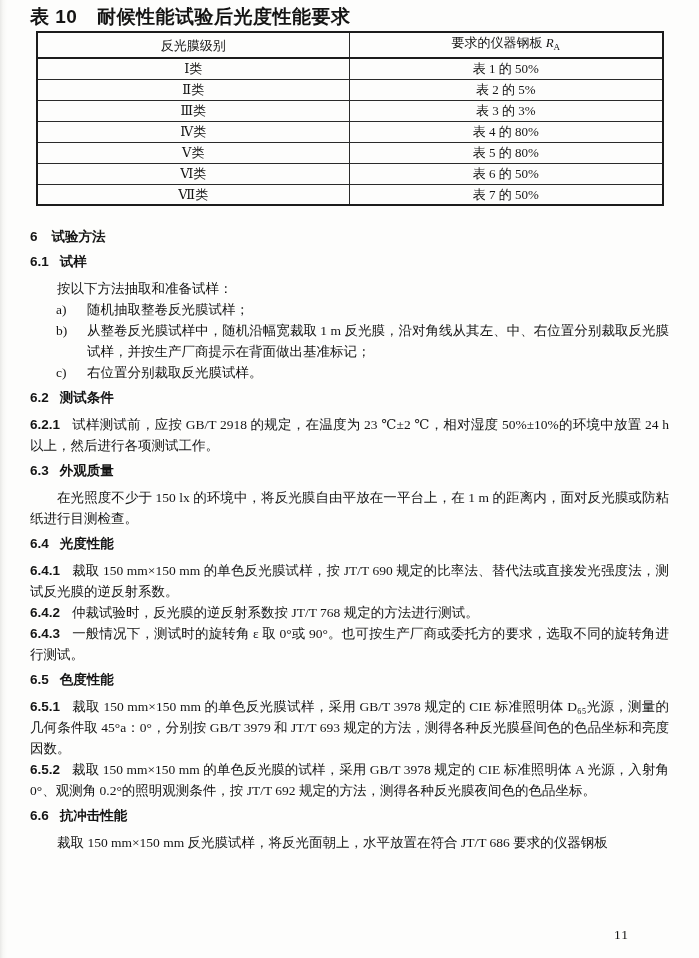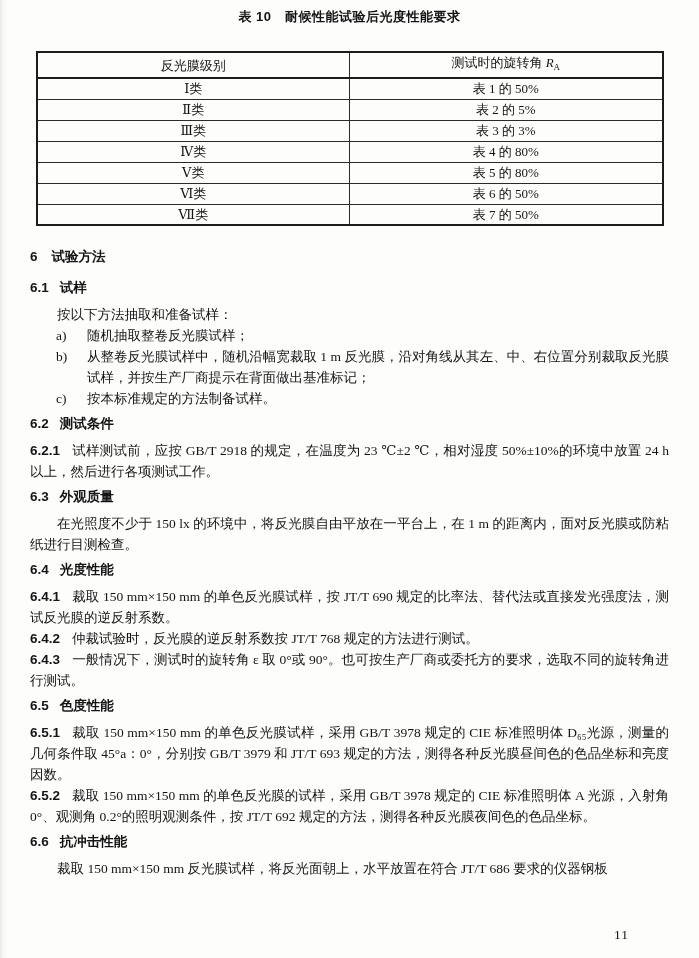--- a/index.html
+++ b/index.html
@@ -15,26 +15,26 @@
   }
   .page {
     position: relative;
     width: 699px;
     height: 958px;
     padding: 6px 30px 0 30px;
     background: linear-gradient(to right, #e9e9e7 0px, #f7f7f5 3px, #fdfdfc 7px);
   }
   
   .tbl-title {
-    text-align: center;
+    text-align: left;
     font-family: "Liberation Sans", "DejaVu Sans", sans-serif;
     font-weight: bold;
-    font-size: 13px;
+    font-size: 19px;
     line-height: 21px;
-    margin-bottom: 24px;
+    margin-bottom: 4px;
     letter-spacing: 0.5px;
   }
   table.spec {
     width: 628px;
     margin: 0 auto;
     border-collapse: collapse;
     table-layout: fixed;
   }
   table.spec td, table.spec th {
     border: 1px solid #2a2a2a;
@@ -49,21 +49,21 @@
   table.spec tr.hdr th { border-bottom: 2px solid #1c1c1c; }
   .rsym { font-style: italic; font-family: "Liberation Serif", serif; }
   .rsub { font-size: 9px; vertical-align: -3px; }
   
   .h1, .h2 {
     font-family: "Liberation Sans", "DejaVu Sans", sans-serif;
     font-weight: bold;
     font-size: 13.5px;
     line-height: 21px;
   }
-  .h1 { margin-top: 20px; margin-bottom: 10px; }
+  .h1 { margin-top: 20px; margin-bottom: 4px; }
   .h2 { margin-top: 4px; margin-bottom: 6px; }
   .h-num { display: inline-block; margin-right: 14px; }
   
   .para { text-align: justify; }
   .para.indent { text-indent: 2em; }
   .clause { text-align: justify; }
   .c-num {
     font-family: Liberation Sans, sans-serif;
     font-weight: bold;
     margin-right: 12px;
@@ -92,21 +92,21 @@
 <body>
 
 <div class="page">
 
   <div class="tbl-title">表 10　耐候性能试验后光度性能要求</div>
 
   <table class="spec">
     <tbody>
       <tr class="hdr">
         <th style="width:50%">反光膜级别</th>
-        <th><span>测试时的旋转角 </span><span class="rsym">R</span><span class="rsub">A</span></th>
+        <th><span>要求的仪器钢板 </span><span class="rsym">R</span><span class="rsub">A</span></th>
       </tr>
       <tr>
         <td>Ⅰ类</td>
         <td>表 1 的 50%</td>
       </tr>
       <tr>
         <td>Ⅱ类</td>
         <td>表 2 的 5%</td>
       </tr>
       <tr>
@@ -134,21 +134,21 @@
 
   <div class="h1"><span class="h-num">6</span><span>试验方法</span></div>
 
   <div class="h2"><span class="h-num" style="margin-right:11px">6.1</span><span>试样</span></div>
 
   <p class="para indent">按以下方法抽取和准备试样：</p>
 
   <ul class="abc">
     <li><span class="marker">a)</span><span>随机抽取整卷反光膜试样；</span></li>
     <li><span class="marker">b)</span><span>从整卷反光膜试样中，随机沿幅宽裁取 1 m 反光膜，沿对角线从其左、中、右位置分别裁取反光膜试样，并按生产厂商提示在背面做出基准标记；</span></li>
-    <li><span class="marker">c)</span><span>按本标准规定的方法制备试样。</span></li>
+    <li><span class="marker">c)</span><span>右位置分别裁取反光膜试样。</span></li>
   </ul>
 
   <div class="h2"><span class="h-num" style="margin-right:11px">6.2</span><span>测试条件</span></div>
 
   <p class="clause"><span class="c-num">6.2.1</span><span>试样测试前，应按 GB/T 2918 的规定，在温度为 23 ℃±2 ℃，相对湿度 50%±10%的环境中放置 24 h 以上，然后进行各项测试工作。</span></p>
 
   <div class="h2"><span class="h-num" style="margin-right:11px">6.3</span><span>外观质量</span></div>
 
   <p class="para indent">在光照度不少于 150 lx 的环境中，将反光膜自由平放在一平台上，在 1 m 的距离内，面对反光膜或防粘纸进行目测检查。</p>
 

